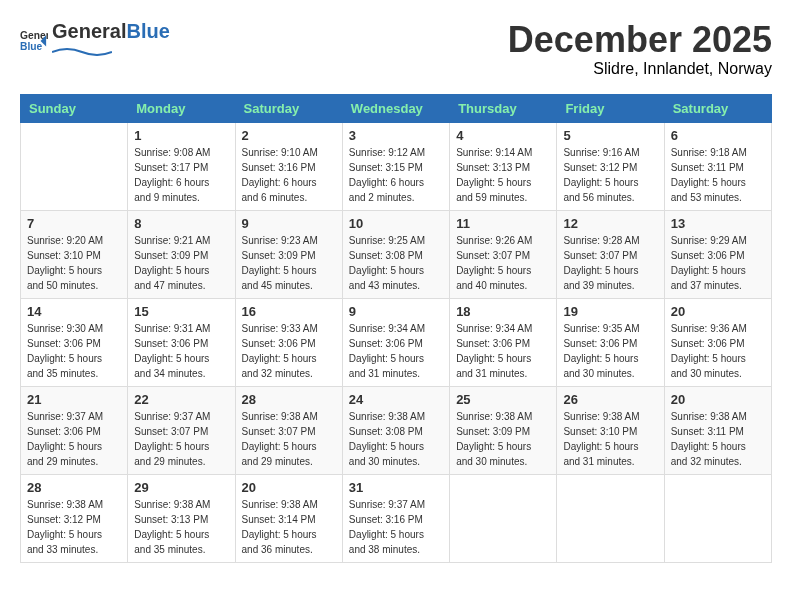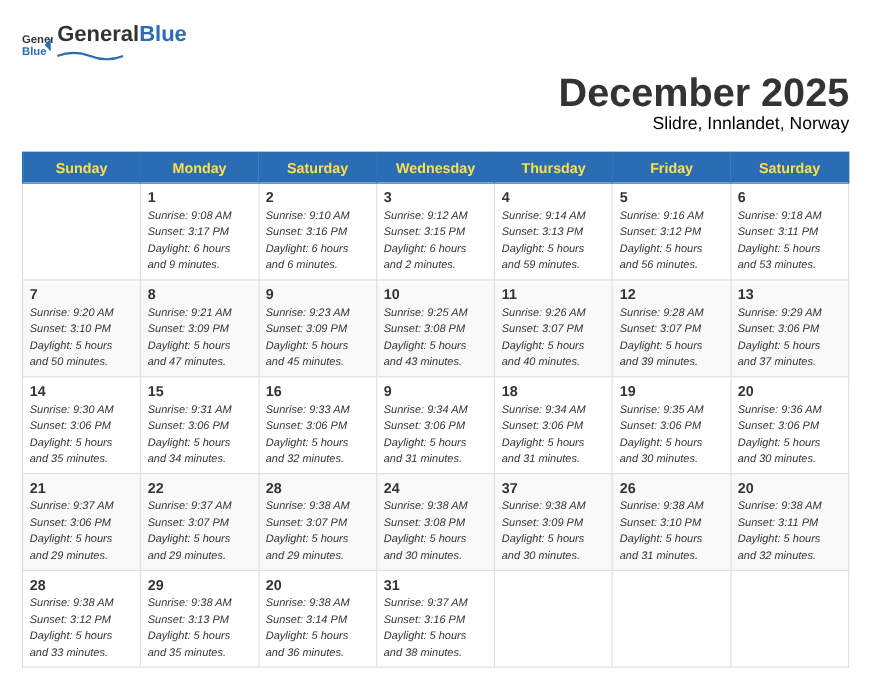--- a/index.html
+++ b/index.html
@@ -20,41 +20,40 @@
       display: flex;
       align-items: center;
       gap: 4px;
     }
     .logo-icon {
       width: 28px;
       height: 28px;
     }
     .title-area {
       text-align: right;
-      margin-top: 44px;
     }
     .month-title {
       font-size: 36px;
       font-weight: bold;
       color: #333;
       line-height: 1.1;
     }
     .location-title {
       font-size: 16px;
       color: #000000;
     }
     .calendar {
       width: 100%;
       border-collapse: collapse;
       border: 1px solid #ccc;
     }
     .calendar th {
       background-color: #2a6db5;
-      color: #fde047;
-      text-align: center;
+      color: #86efac;
+      text-align: left;
       padding: 6px 8px;
       font-size: 13px;
       font-weight: bold;
       border: 1px solid #2a6db5;
     }
     .calendar td {
       vertical-align: top;
       padding: 5px 6px;
       border: 1px solid #ddd;
       width: calc(100% / 7);
@@ -68,21 +67,20 @@
       font-size: 13px;
       font-weight: bold;
       color: #333;
       display: block;
       margin-bottom: 2px;
     }
     .day-info {
       font-size: 10px;
       color: #333;
       line-height: 1.5;
-      font-style: italic;
     }
     .empty-cell {
       background: #fff !important;
     }
   </style>
 </head>
 <body>
 
 <div class="header-area">
   <div class="logo">
@@ -217,21 +215,21 @@
         </td>
         <td>
           <span class="day-number">28</span>
           <div class="day-info">Sunrise: 9:38 AM<br>Sunset: 3:07 PM<br>Daylight: 5 hours and 29 minutes.</div>
         </td>
         <td>
           <span class="day-number">24</span>
           <div class="day-info">Sunrise: 9:38 AM<br>Sunset: 3:08 PM<br>Daylight: 5 hours and 30 minutes.</div>
         </td>
         <td>
-          <span class="day-number">37</span>
+          <span class="day-number">25</span>
           <div class="day-info">Sunrise: 9:38 AM<br>Sunset: 3:09 PM<br>Daylight: 5 hours and 30 minutes.</div>
         </td>
         <td>
           <span class="day-number">26</span>
           <div class="day-info">Sunrise: 9:38 AM<br>Sunset: 3:10 PM<br>Daylight: 5 hours and 31 minutes.</div>
         </td>
         <td>
           <span class="day-number">20</span>
           <div class="day-info">Sunrise: 9:38 AM<br>Sunset: 3:11 PM<br>Daylight: 5 hours and 32 minutes.</div>
         </td>

